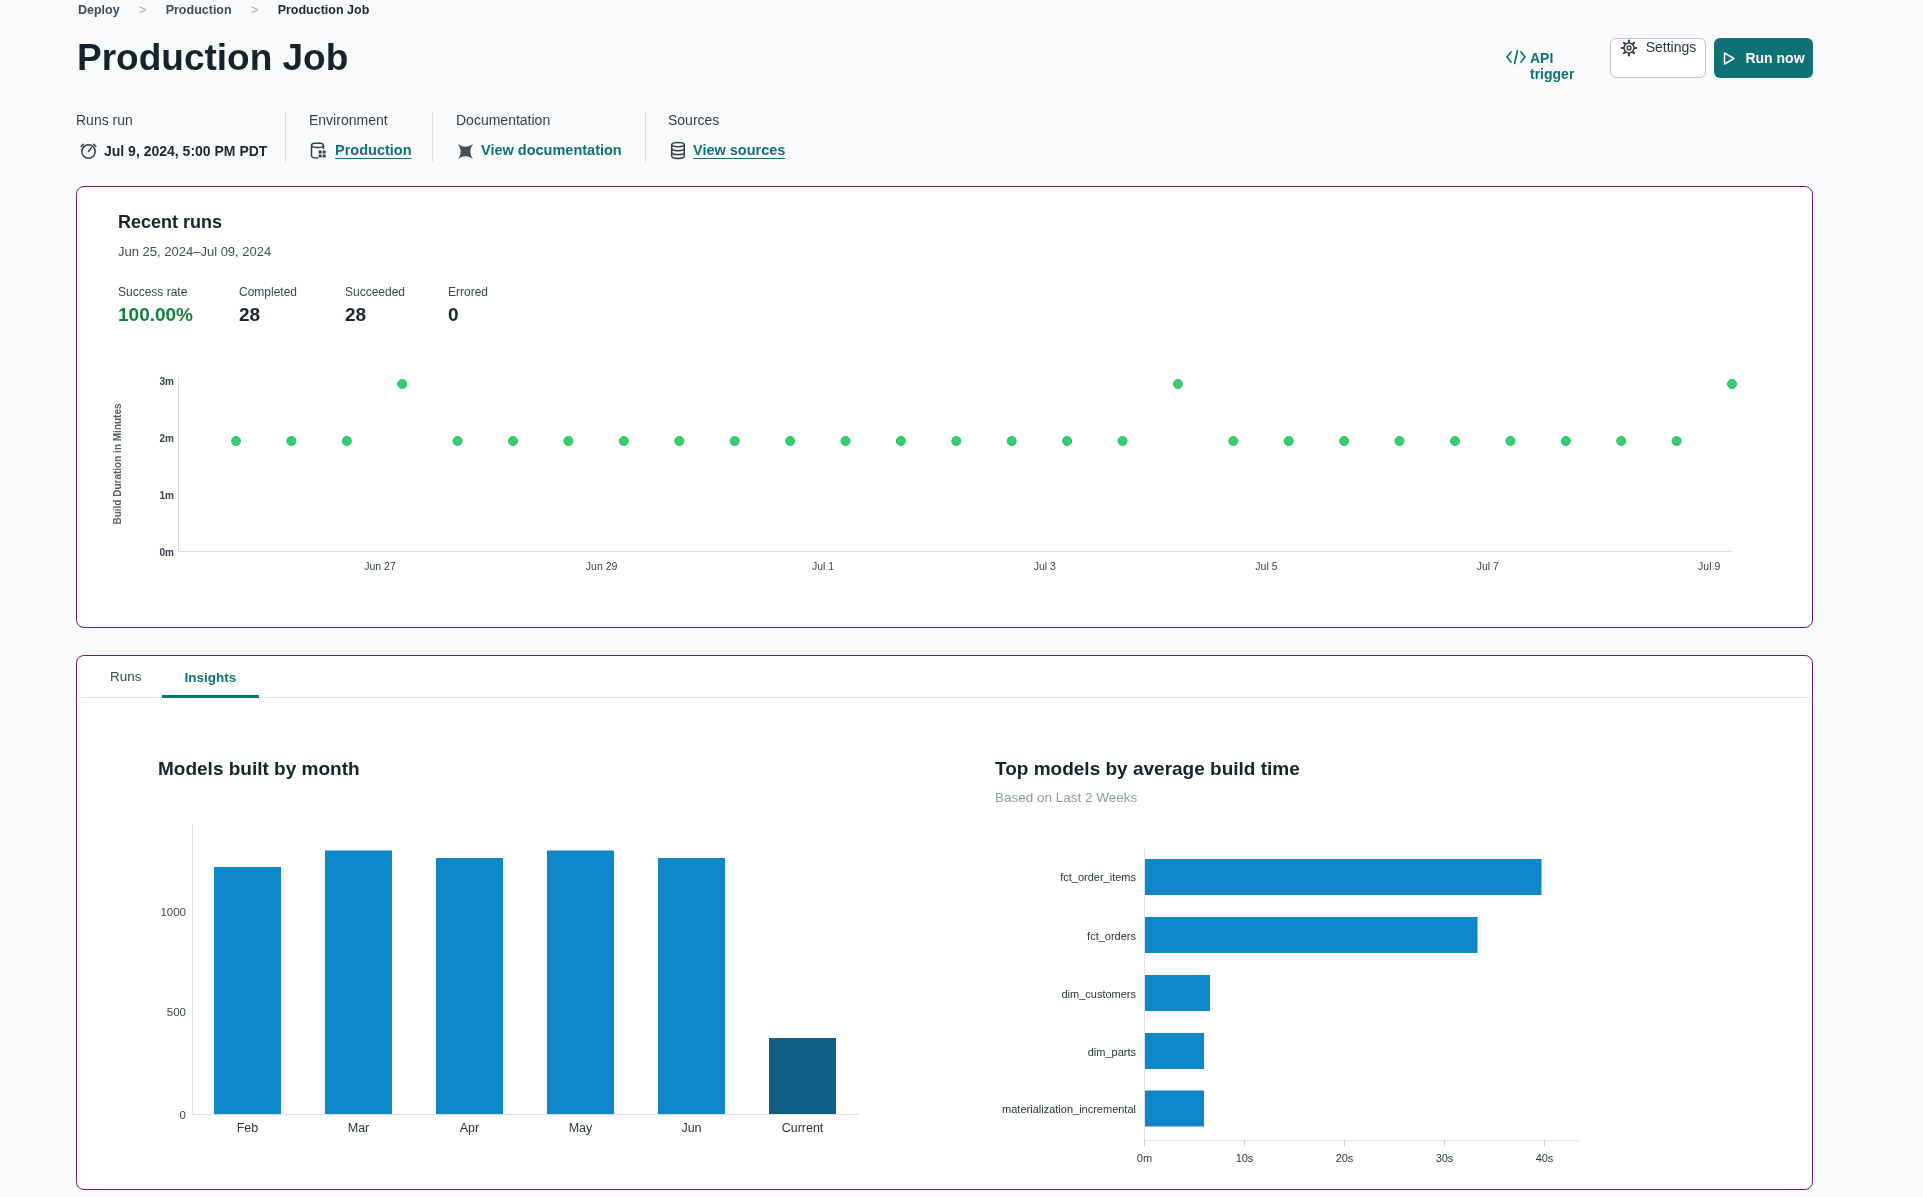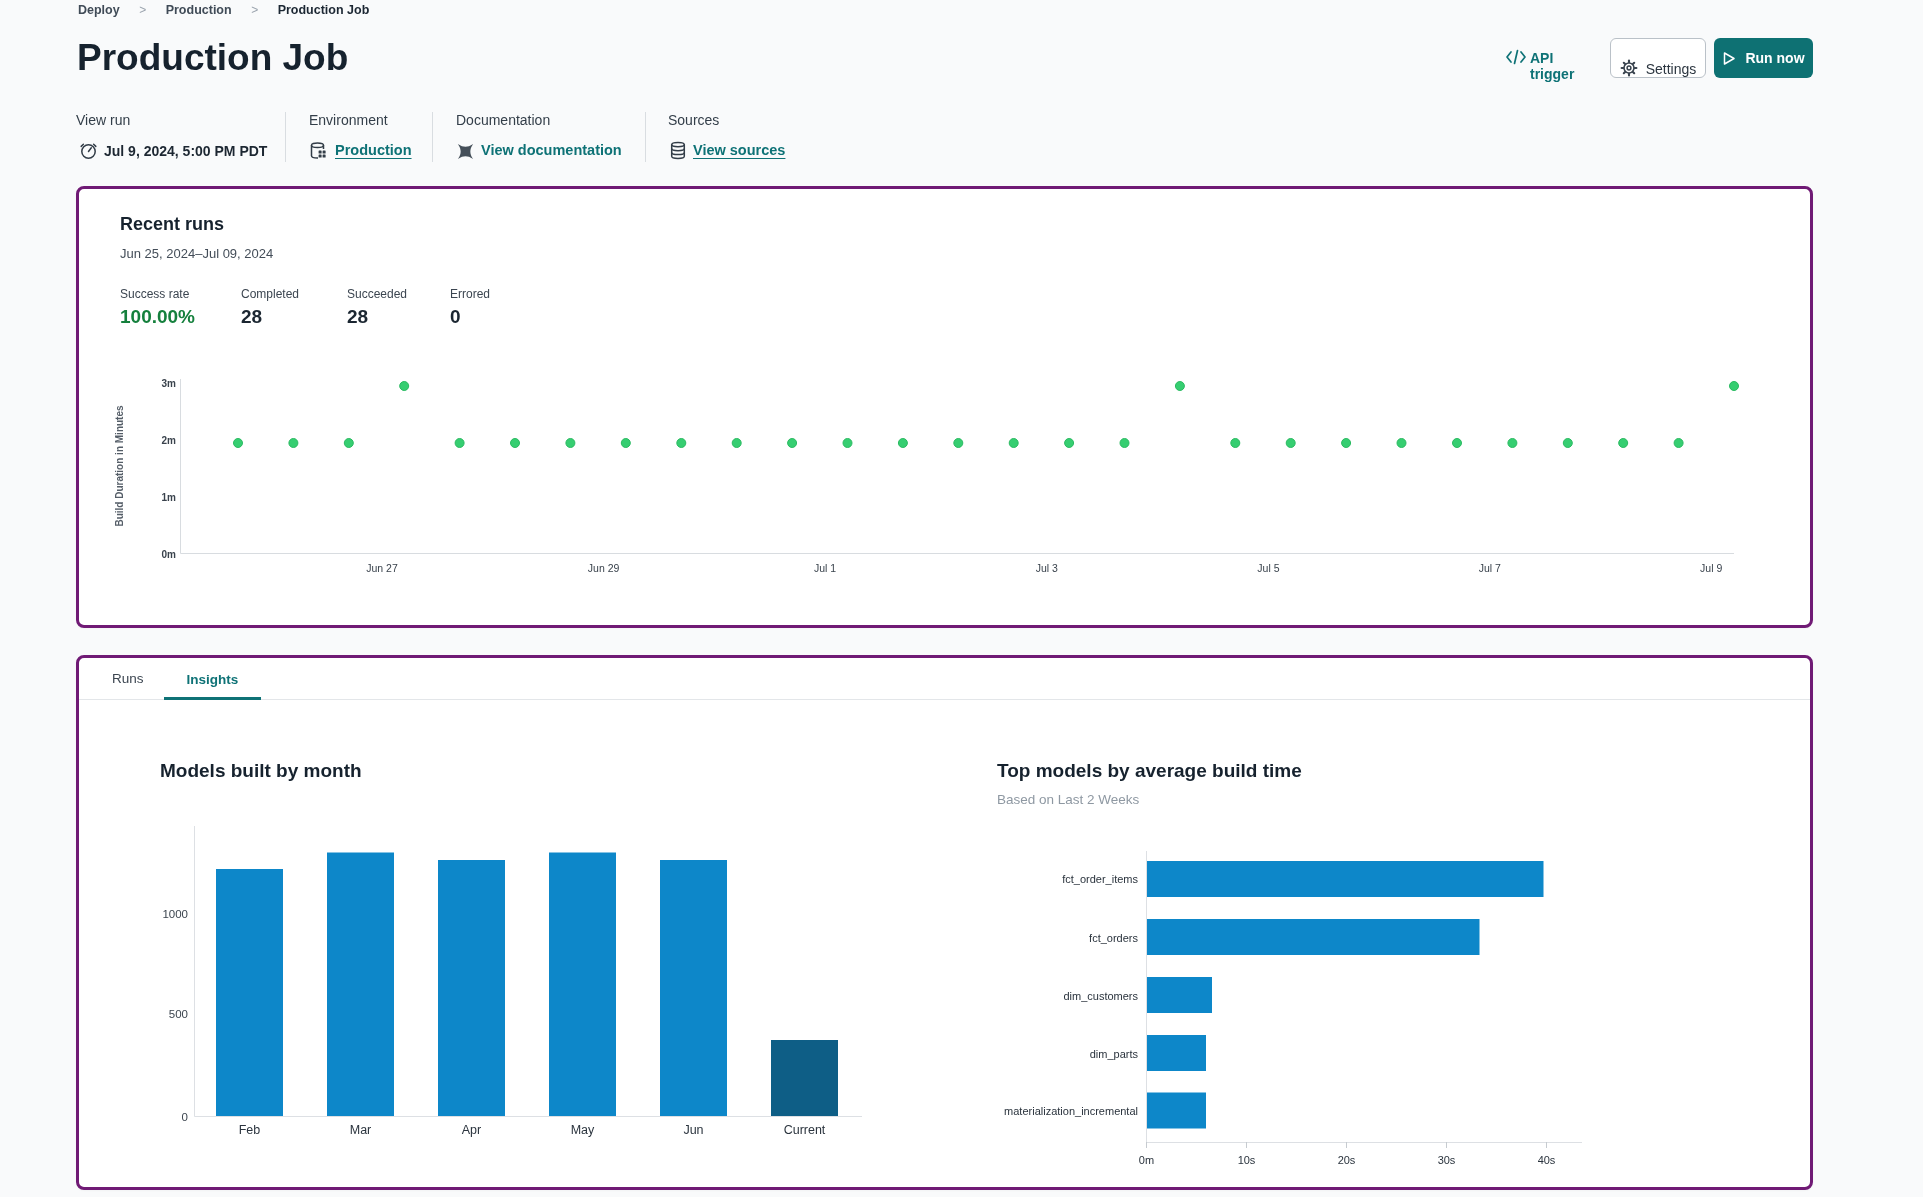--- a/index.html
+++ b/index.html
@@ -1,20 +1,20 @@
 <!DOCTYPE html>
 <html><head>
 <meta charset="utf-8">
 <style>
   * { margin:0; padding:0; box-sizing:border-box; }
   html,body { width:1923px; height:1197px; background:#f9fafb; font-family:"Liberation Sans", sans-serif; overflow:hidden; }
   .page { position:relative; width:1578px; height:1197px; }
   .abs { position:absolute; }
   .teal { color:#0e7276; }
-  .card { position:absolute; left:76px; width:1737px; background:#fff; border:3px solid #701a75; border-radius:8px; box-shadow:0 1px 2px rgba(0,0,0,0.03); }
+  .card { position:absolute; left:76px; width:1737px; background:#fff; border:1px solid #701a75; border-radius:8px; box-shadow:0 1px 2px rgba(0,0,0,0.03); }
   svg text { font-family:"Liberation Sans", sans-serif; }
 </style>
 </head>
 <body>
 <div class="page">
 
   <div class="abs" style="left:78px; top:3px; font-size:12.5px; font-weight:700; color:#404b57;">
     <span>Deploy</span>
     <span style="color:#9aa3ad; font-weight:400; padding:0 16px; font-size:12px;">&gt;</span>
     <span>Production</span>
@@ -26,21 +26,21 @@
 
   <div class="abs" style="left:1505px; top:47px;">
     <svg width="22" height="20" viewBox="0 0 22 20" fill="none" stroke="#0e7276" stroke-width="1.7" stroke-linecap="round" stroke-linejoin="round">
       <path d="M6 5 L2 10 L6 15"></path>
         <path d="M16 5 L20 10 L16 15"></path>
         <path d="M12.5 3.5 L9.5 16.5"></path>
     </svg>
   </div>
   <div class="abs" style="left:1530px; top:50px; font-size:14px; font-weight:600;"><span class="teal">API trigger</span></div>
 
-  <div class="abs" style="left:1610px; top:38px; width:96px; height:40px; background:#fff; border:1px solid #bac1c8; border-radius:6px; display:flex; align-items:flex-end; justify-content:center; gap:8px;">
+  <div class="abs" style="left:1610px; top:38px; width:96px; height:40px; background:#fff; border:1px solid #bac1c8; border-radius:6px; display:flex; align-items:flex-start; justify-content:center; gap:8px;">
     <svg width="18" height="18" viewBox="0 0 18 18" fill="none" stroke="#39434e">
       <g stroke-width="2.1" stroke-linecap="round">
         <path d="M9 1.6 L9 3.4"></path>
           <path d="M9 14.6 L9 16.4"></path>
           <path d="M1.6 9 L3.4 9"></path>
           <path d="M14.6 9 L16.4 9"></path>
         <path d="M3.8 3.8 L5.1 5.1"></path>
           <path d="M12.9 12.9 L14.2 14.2"></path>
           <path d="M3.8 14.2 L5.1 12.9"></path>
           <path d="M12.9 5.1 L14.2 3.8"></path>
@@ -51,21 +51,21 @@
     <span style="font-size:14px; color:#2c3640;">Settings</span>
   </div>
 
   <div class="abs" style="left:1714px; top:38px; width:99px; height:40px; background:#0e7173; border-radius:6px; display:flex; align-items:center; justify-content:center; gap:9px;">
     <svg width="14" height="15" viewBox="0 0 14 15" fill="none" stroke="#fff" stroke-width="1.5" stroke-linejoin="round">
       <path d="M2.5 2 L12 7.5 L2.5 13 Z"></path>
     </svg>
     <span style="font-size:14px; font-weight:600; color:#fff;">Run now</span>
   </div>
 
-  <div class="abs" style="left:76px; top:112px; font-size:14px; color:#333e49;">View run</div>
+  <div class="abs" style="left:76px; top:112px; font-size:14px; color:#333e49;">Runs run</div>
   <div class="abs" style="left:79px; top:141px;">
     <svg width="19" height="19" viewBox="0 0 19 19" fill="none" stroke="#323c47" stroke-width="1.5" stroke-linecap="round">
       <circle cx="9.5" cy="10.5" r="6.7"></circle>
       <path d="M9.5 10.5 L12.3 6.8"></path>
       <path d="M14.6 3.2 L16.8 5.4"></path>
         <path d="M4.4 3.2 L2.2 5.4"></path>
     </svg>
   </div>
   <div class="abs" style="left:104px; top:143px; font-size:14px; font-weight:600; color:#1d2732;">Jul 9, 2024, 5:00 PM PDT</div>
 

